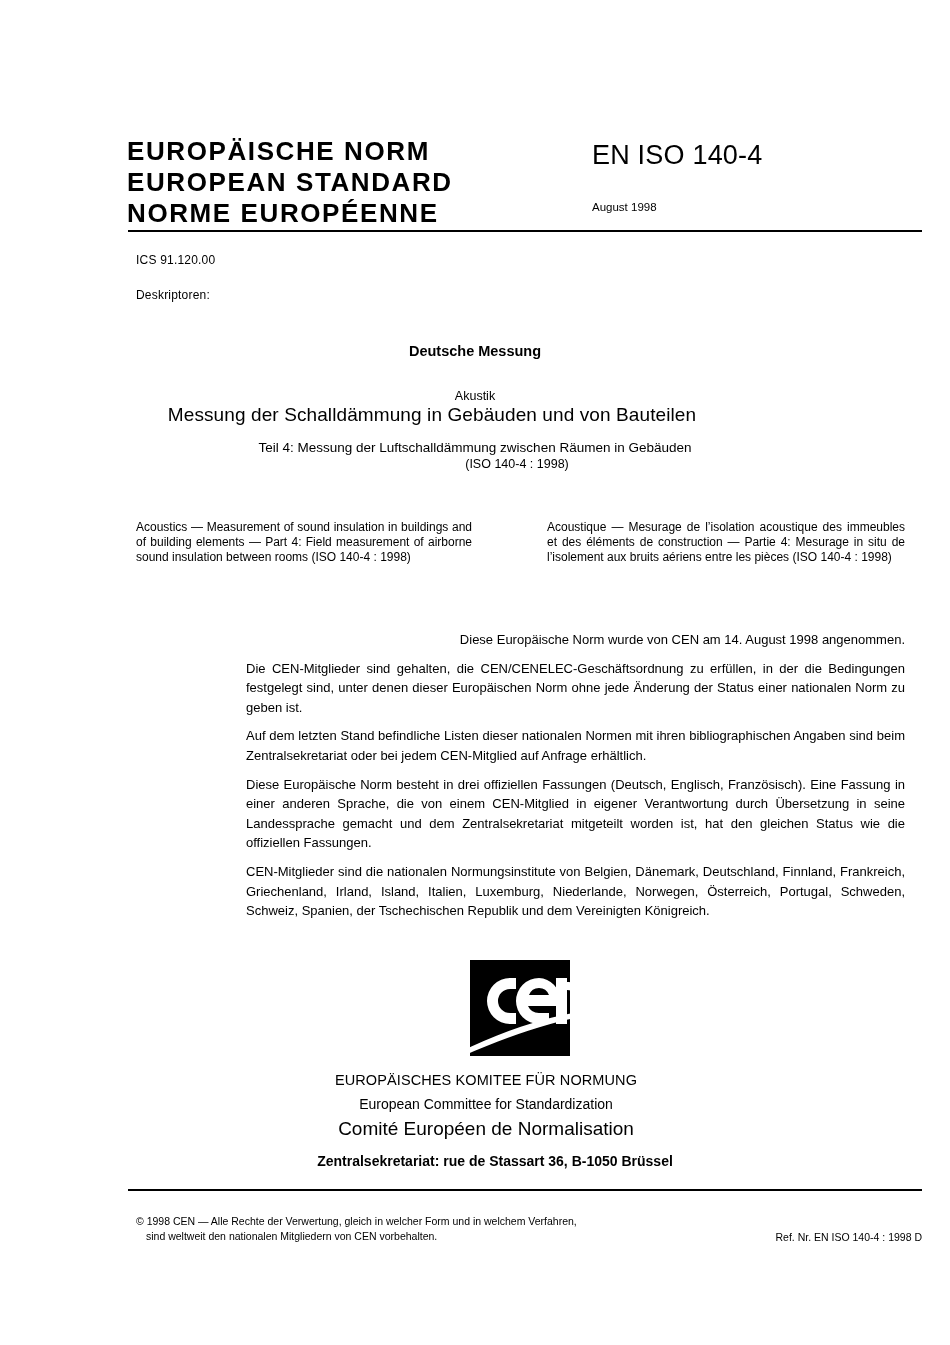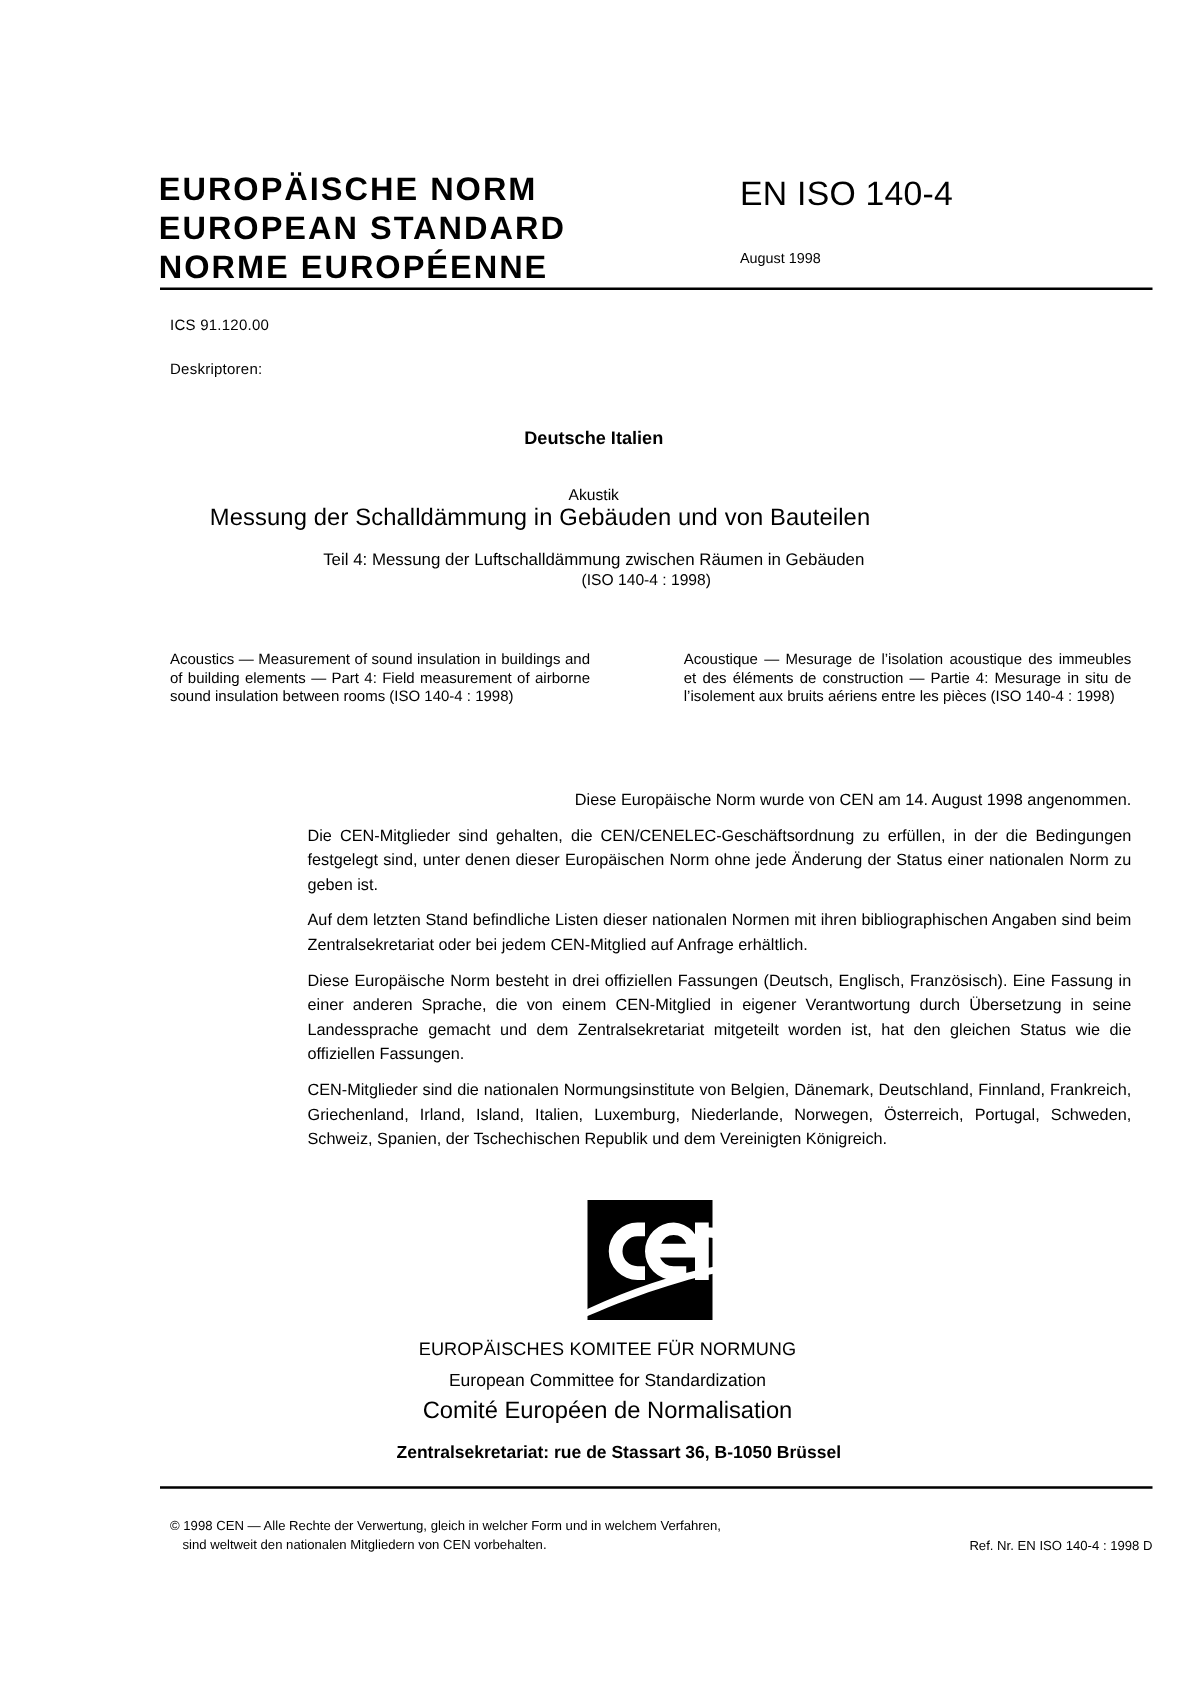--- a/index.html
+++ b/index.html
@@ -235,21 +235,21 @@
   </div>
 
   <div class="std-number">EN ISO 140-4</div>
   <div class="std-date">August 1998</div>
 
   <div class="rule-top"></div>
 
   <div class="ics">ICS 91.120.00</div>
   <div class="descriptors">Deskriptoren:</div>
 
-  <div class="version-label">Deutsche Italien</div>
+  <div class="version-label">Deutsche Messung</div>
   <div class="title-sub">Akustik</div>
   <div class="title-main">Messung der Schalldämmung in Gebäuden und von Bauteilen</div>
   <div class="title-part">Teil 4:  Messung der Luftschalldämmung zwischen Räumen in Gebäuden</div>
   <div class="title-iso">(ISO 140-4 : 1998)</div>
 
   <div class="col-en">Acoustics — Measurement of sound insulation in buildings and of building elements — Part 4: Field measurement of airborne sound insulation between rooms (ISO 140-4 : 1998)</div>
   <div class="col-fr">Acoustique — Mesurage de l’isolation acoustique des immeubles et des éléments de construction — Partie 4: Mesurage in situ de l’isolement aux bruits aériens entre les pièces (ISO 140-4 : 1998)</div>
 
   <div class="body-block">
     <p class="nojust">Diese Europäische Norm wurde von CEN am 14. August 1998 angenommen.</p>

